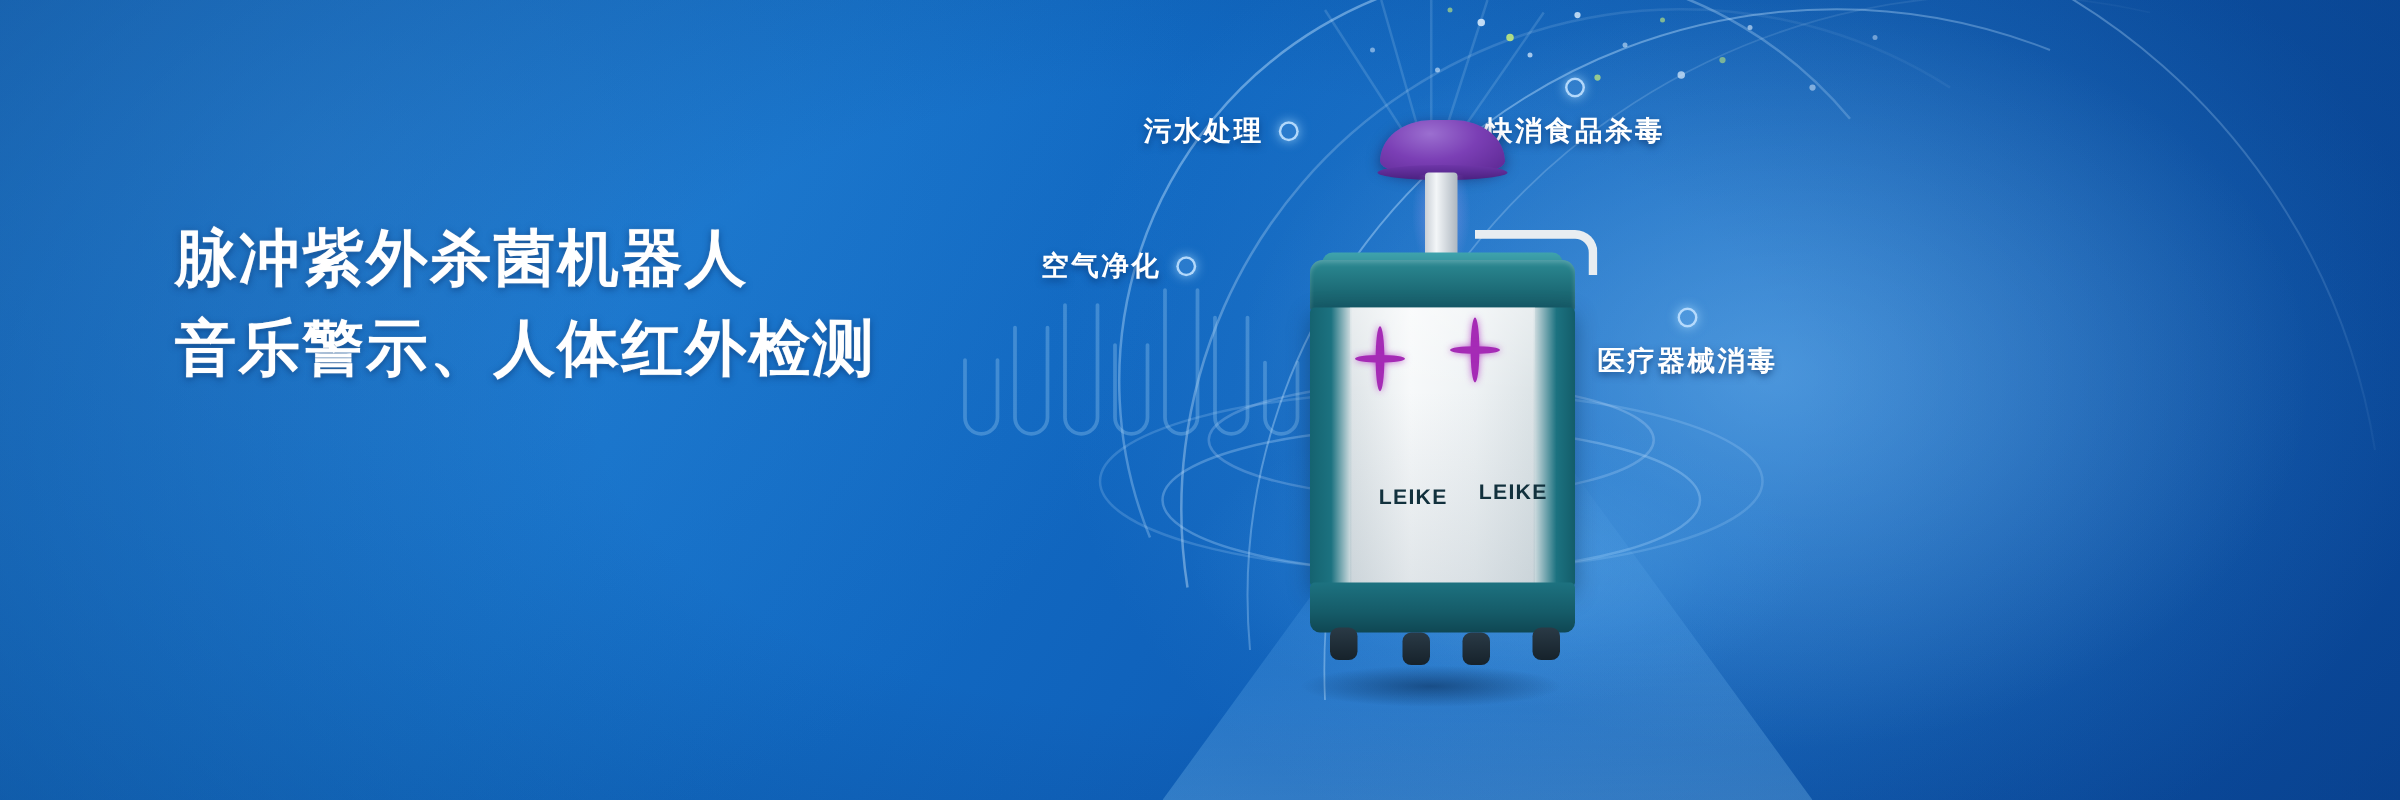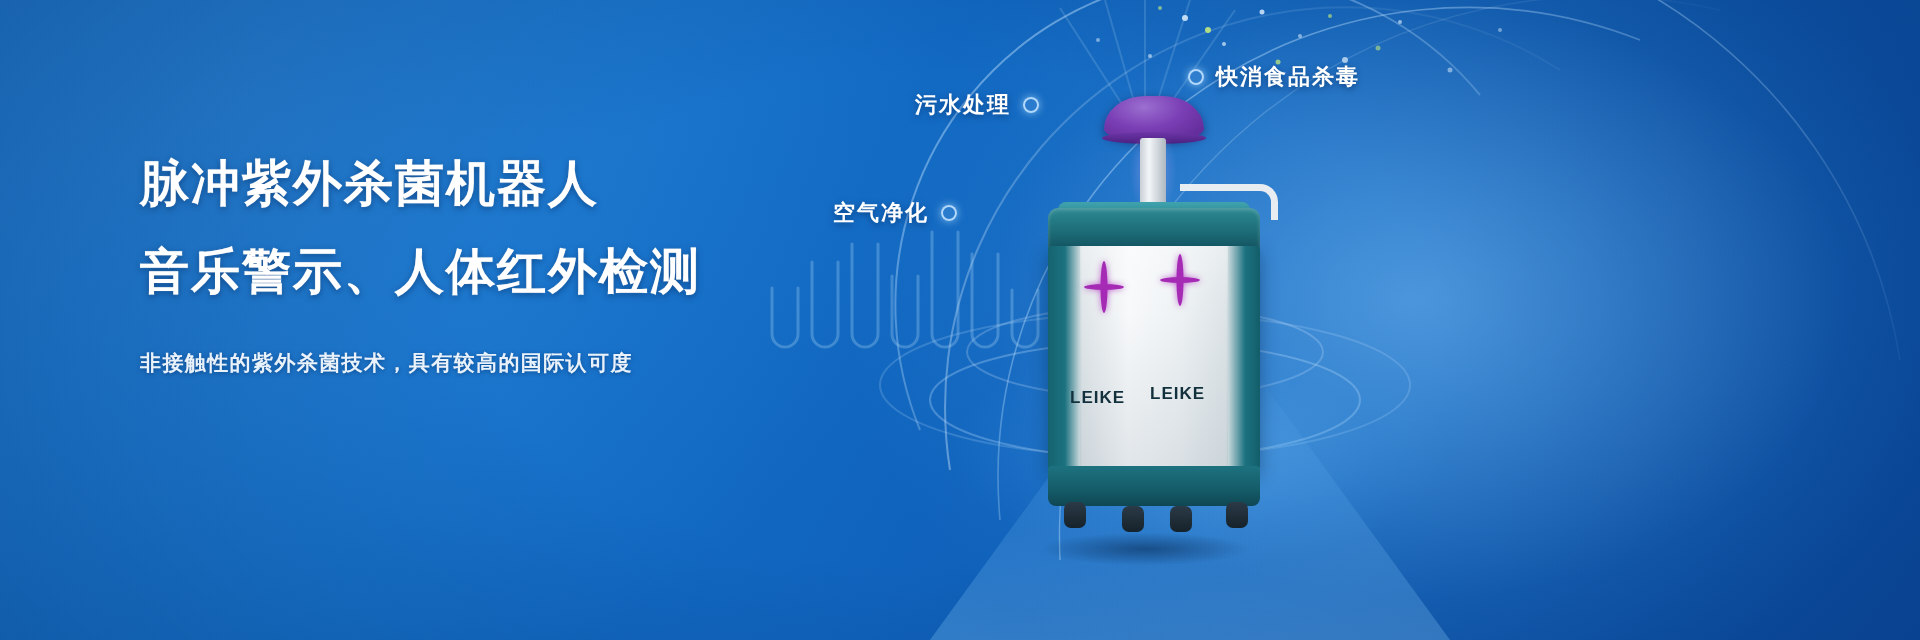--- a/index.html
+++ b/index.html
@@ -46,38 +46,39 @@
   #copy { position:absolute; left:140px; top:150px; width:720px; }
 
   .headline {
     color:#ffffff;
     font-size:49px;
     font-weight:bold;
     letter-spacing:2px;
     line-height:1.38;
     text-shadow:0 2px 6px rgba(4,40,95,0.55), 0 0 1px rgba(255,255,255,0.6);
     white-space:nowrap;
-  }
-  .headline.second { margin-top:20px; }
+    margin-top:24px;
+  }
+  .headline.second { margin-top:4px; }
 
   .subcopy {
     margin-top:36px;
     color:#e9f2fb;
     font-size:21px;
     font-weight:bold;
     letter-spacing:1.4px;
     line-height:2.05;
     text-shadow:0 1px 4px rgba(4,40,95,0.55);
     white-space:nowrap;
   }
 
   
   .feature { position:absolute; display:flex; align-items:center; gap:12px; }
   .feature.right-side { flex-direction:row; }
-  .feature.left-side  { flex-direction:row; }
+  .feature.left-side  { flex-direction:column; }
 
   .f-label {
     color:#ffffff;
     font-size:22px;
     font-weight:bold;
     letter-spacing:2px;
     white-space:nowrap;
     text-shadow:0 2px 6px rgba(4,40,95,0.6);
   }
   .f-dot {
@@ -159,20 +160,21 @@
   #star-a { left:52px; top:165px; }
   #star-b { left:128px; top:158px; }
 
   .brand {
     position:absolute;
     color:#12313d;
     font-size:17px;
     font-weight:bold;
     letter-spacing:1px;
     font-family:"Liberation Sans", sans-serif;
+    padding-left:33px;
   }
   #brand-a { left:40px; top:292px; }
   #brand-b { left:120px; top:288px; }
 
   .body-base {
     position:absolute; left:18px; top:370px; width:212px; height:40px;
     background:linear-gradient(180deg,#1d7280 0%, #155b68 60%, #0f4753 100%);
     border-radius:4px 4px 8px 8px;
   }
 
@@ -268,39 +270,42 @@
     </g>
   </svg>
 
   <div class="deco floor-glow"></div>
   <div class="deco cone"></div>
 
   <div id="copy">
     <div class="headline first">脉冲紫外杀菌机器人</div>
     <div class="headline second">音乐警示、人体红外检测</div>
     <div class="subcopy">
-      <div>非接触性的紫外杀菌技术，具有较高的国际认可度</div>
     </div>
   </div>
 
   <div class="feature right-side" id="feat-sewage">
     <span class="f-label">污水处理</span>
     <span class="f-dot"></span>
   </div>
 
   <div class="feature left-side" id="feat-food">
     <span class="f-dot"></span>
     <span class="f-label">快消食品杀毒</span>
   </div>
 
   <div class="feature right-side" id="feat-air">
     <span class="f-label">空气净化</span>
     <span class="f-dot"></span>
   </div>
 
+  <div class="feature left-side" id="feat-medical">
+    <span class="f-dot"></span>
+    <span class="f-label">医疗器械消毒</span>
+  </div>
 
   <div id="device">
     <div class="device-shadow"></div>
 
     <div class="lamp-dome"></div>
     <div class="lamp-rim"></div>
     <div class="lamp-stem-glow"></div>
     <div class="lamp-stem"></div>
 
     <div class="handle"></div>

